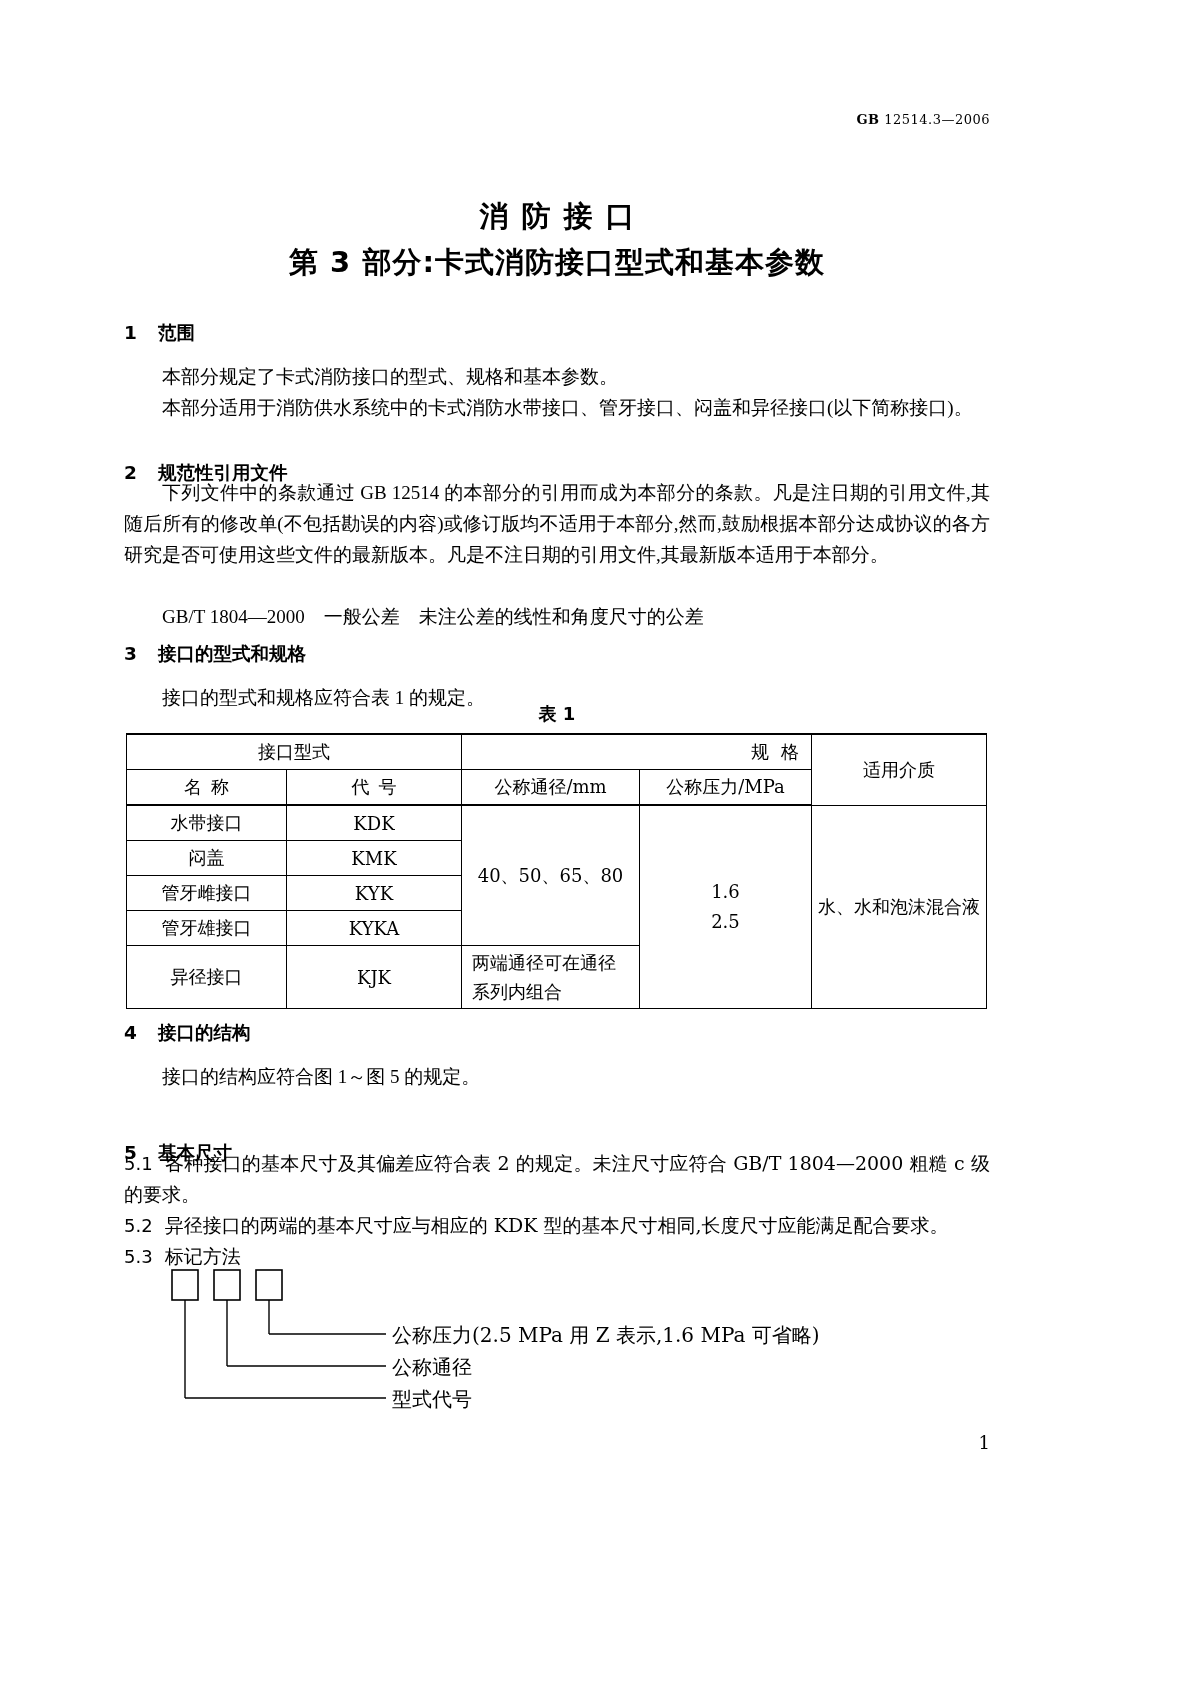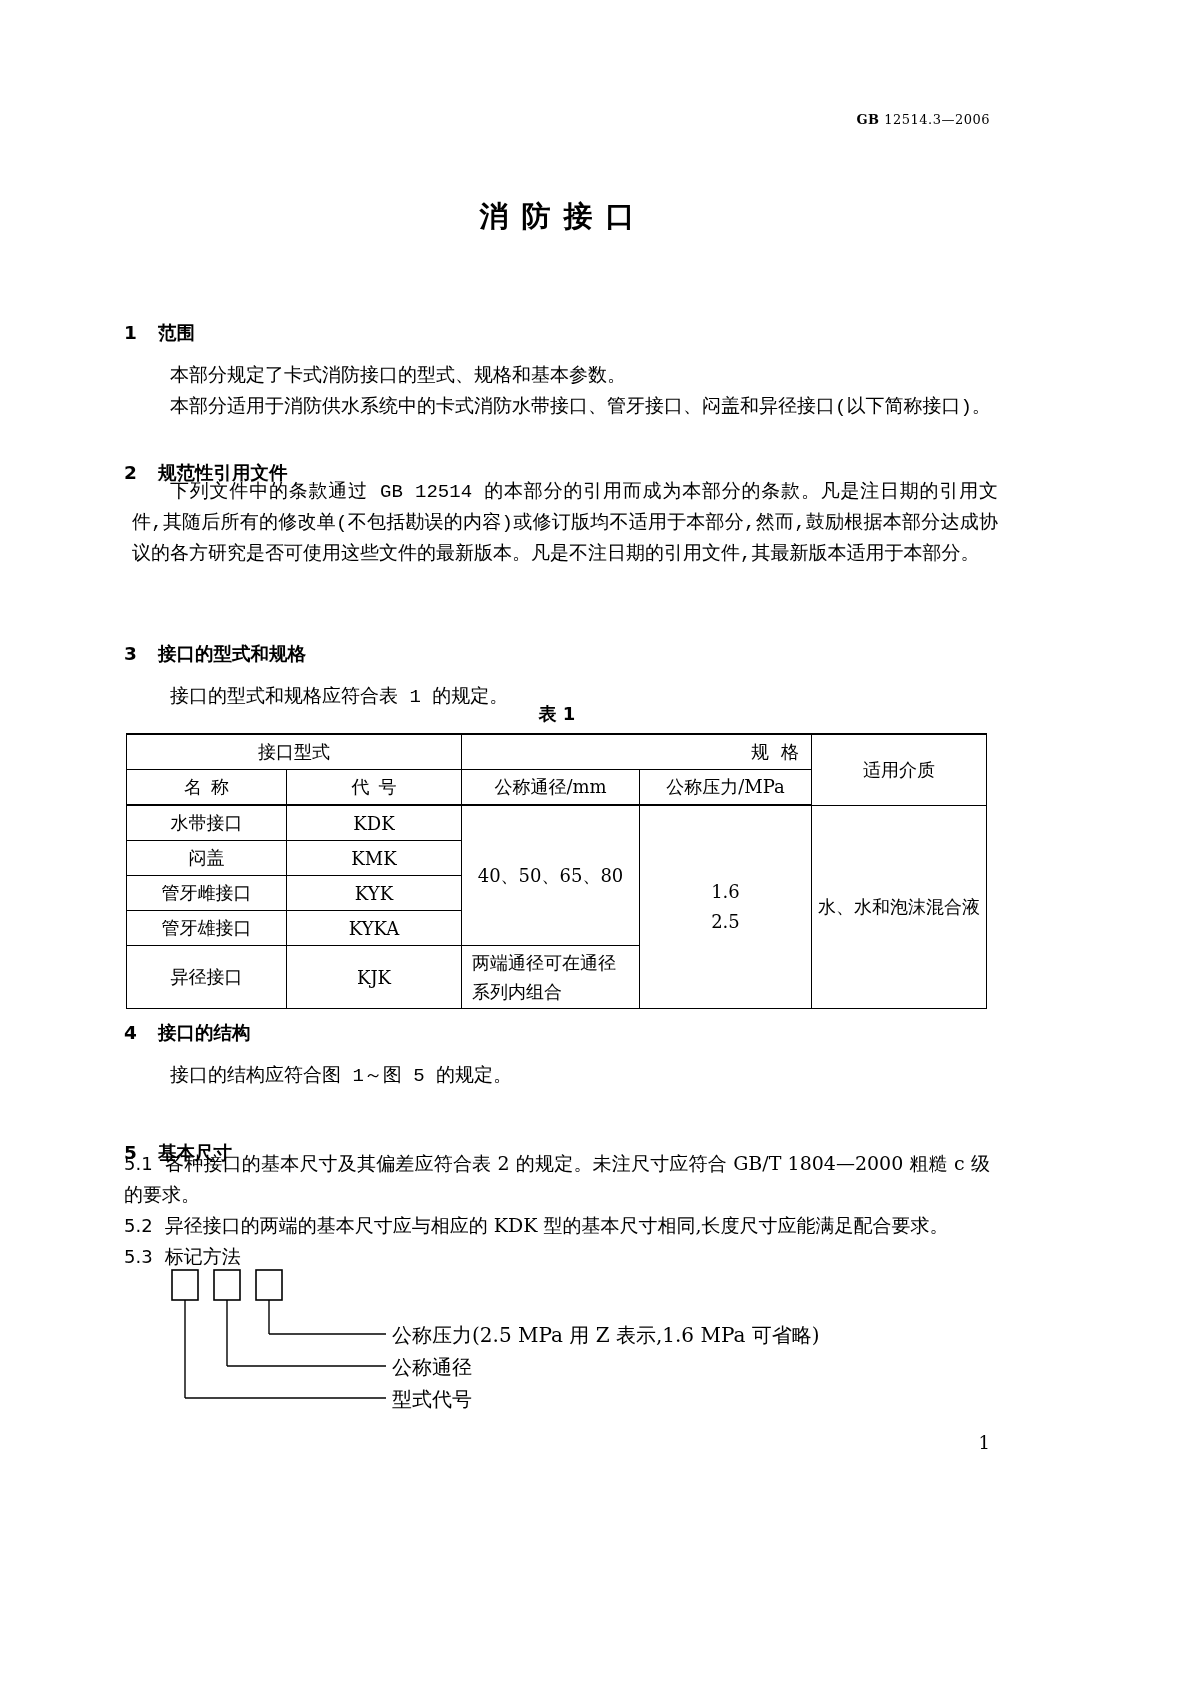--- a/index.html
+++ b/index.html
@@ -76,25 +76,24 @@
     white-space: nowrap;
     font-family: "DejaVu Sans", "Liberation Sans", sans-serif;
   }
   .sec-h .num { display: inline-block; width: 34px; }
 
   
   .para {
     position: absolute;
     left: 0;
     width: 866px;
-    font-family: Liberation Mono, monospace;
+    font-family: Liberation Serif, serif;
     font-size: 19px;
     line-height: 31px;
     text-align: justify;
-    margin-left: 8px;
   }
   .para.indent { text-indent: 38px; }
   .clause {
     position: absolute;
     left: 0;
     width: 866px;
     font-family: "DejaVu Serif", "Liberation Serif", serif;
     font-size: 19px;
     line-height: 31px;
     text-align: justify;
@@ -167,31 +166,33 @@
 
 <div class="page">
   <div class="content">
 
     <div class="page-header">
       <span class="gb">GB</span>
       <span>12514.3—2006</span>
     </div>
 
     <div class="doc-title">消防接口</div>
+    <div class="doc-subtitle">第 3 部分:卡式消防接口型式和基本参数</div>
 
     <div class="sec-h" style="top:320px;">
       <span class="num">1</span><span>范围</span>
     </div>
     <div class="para indent" style="top:361px;">本部分规定了卡式消防接口的型式、规格和基本参数。</div>
     <div class="para indent" style="top:392px;">本部分适用于消防供水系统中的卡式消防水带接口、管牙接口、闷盖和异径接口(以下简称接口)。</div>
 
     <div class="sec-h" style="top:460px;">
       <span class="num">2</span><span>规范性引用文件</span>
     </div>
     <div class="para indent" style="top:477px;">下列文件中的条款通过 GB 12514 的本部分的引用而成为本部分的条款。凡是注日期的引用文件,其随后所有的修改单(不包括勘误的内容)或修订版均不适用于本部分,然而,鼓励根据本部分达成协议的各方研究是否可使用这些文件的最新版本。凡是不注日期的引用文件,其最新版本适用于本部分。</div>
+    <div class="para indent" style="top:601px;">GB/T 1804—2000　一般公差　未注公差的线性和角度尺寸的公差</div>
 
     <div class="sec-h" style="top:641px;">
       <span class="num">3</span><span>接口的型式和规格</span>
     </div>
     <div class="para indent" style="top:682px;">接口的型式和规格应符合表 1 的规定。</div>
 
     <div class="table-caption">表 1</div>
     <table class="spec">
       <colgroup>
         <col style="width:160px">

